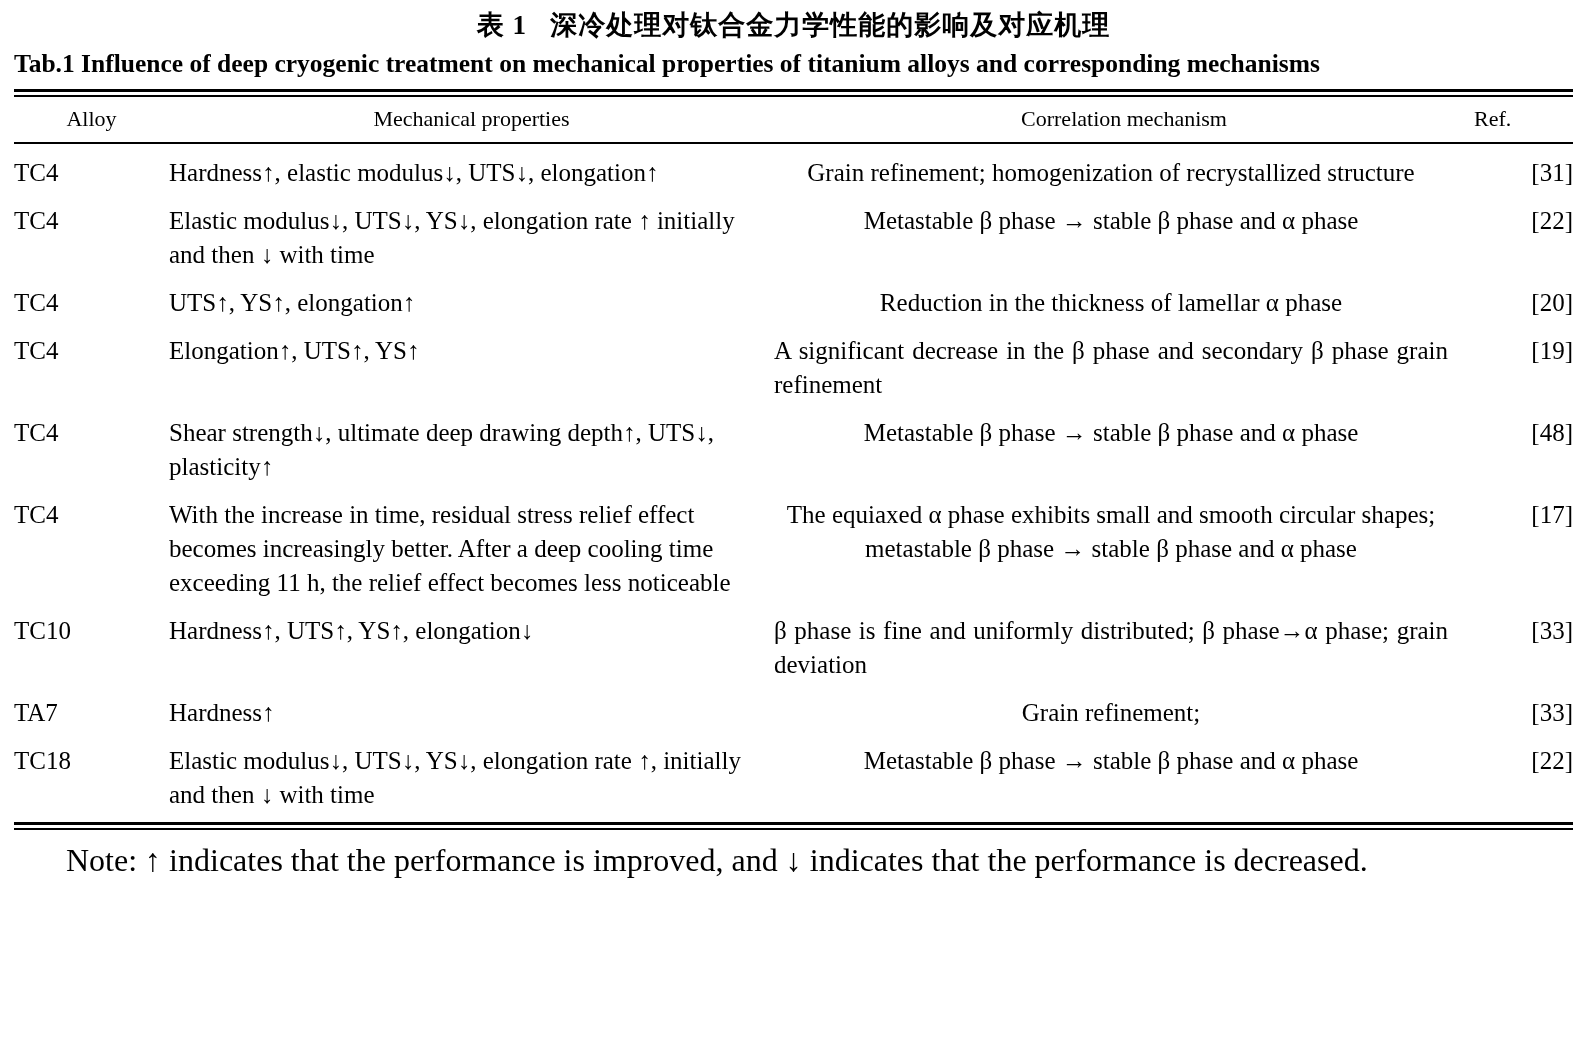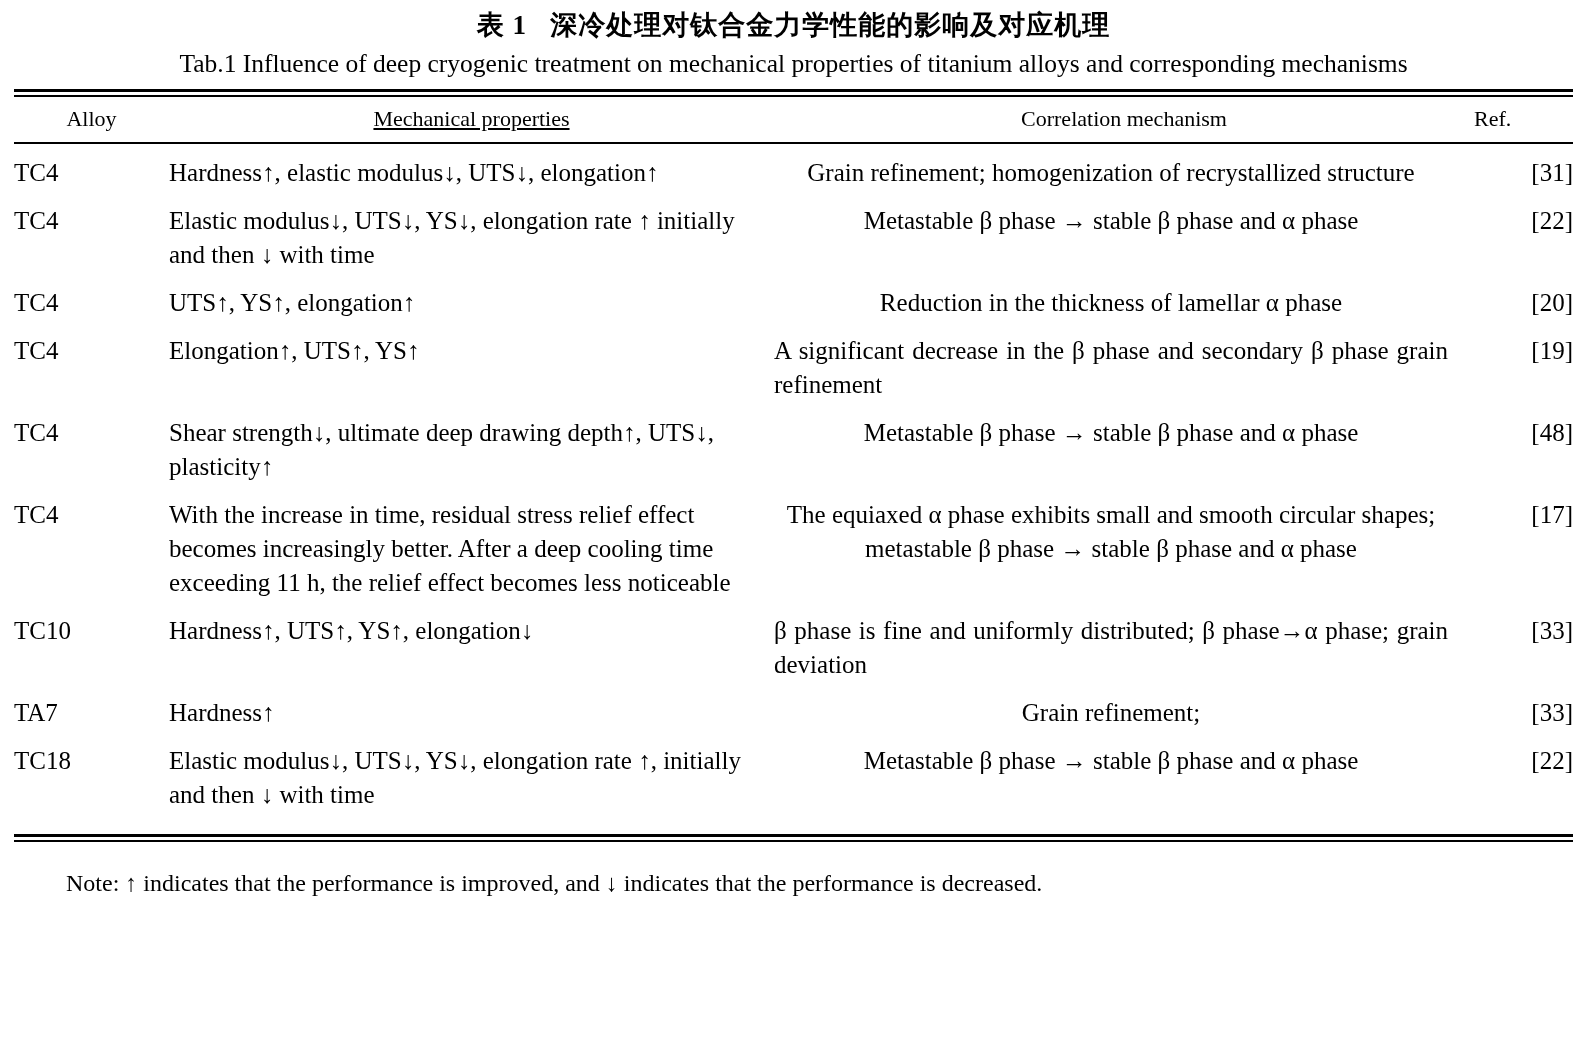--- a/index.html
+++ b/index.html
@@ -26,23 +26,23 @@
   .title-cn {
     text-align: center;
     font-size: 27px;
     font-weight: bold;
     letter-spacing: 1px;
     padding-top: 9px;
     line-height: 1.25;
     white-space: pre;
   }
   .title-en {
-    text-align: center;
+    text-align: left;
     font-size: 25.5px;
-    font-weight: normal;
+    font-weight: bold;
     padding-top: 6px;
     line-height: 1.2;
   }
 
   
   .rule-top {
     margin-top: 10px;
     border-top: 3.5px solid #000;
     border-bottom: 2px solid #000;
     height: 3px;
@@ -72,21 +72,21 @@
   table.tbl col.c-ref    { width: 99px; }
 
   thead th {
     font-weight: normal;
     font-size: 22px;
     padding: 9px 0 10px 0;
     text-align: center;
     vertical-align: middle;
   }
   thead th.h-alloy { text-align: center; }
-  thead th.h-mech  { text-align: center; text-decoration: underline; }
+  thead th.h-mech  { text-align: center; }
   thead th.h-corr  { text-align: center; }
   thead th.h-ref   { text-align: left; }
 
   tbody td {
     vertical-align: top;
     padding: 7px 0 7px 0;
     line-height: 1.36;
   }
   tbody td.alloy {
     text-align: left;
@@ -104,26 +104,26 @@
   tbody td.corr.justify {
     text-align: justify;
     text-justify: inter-word;
   }
   tbody td.ref {
     text-align: right;
     white-space: nowrap;
   }
 
   tbody tr:first-child td { padding-top: 12px; }
-  tbody tr:last-child  td { padding-bottom: 22px; }
+  tbody tr:last-child  td { padding-bottom: 10px; }
 
   
   .note {
-    font-size: 24px;
-    padding-top: 26px;
+    font-size: 32px;
+    padding-top: 10px;
     padding-left: 52px;
     line-height: 1.3;
   }
 </style>
 </head>
 <body>
 
 <div class="page">
 
   <div class="title-cn">表 1   深冷处理对钛合金力学性能的影响及对应机理</div>

